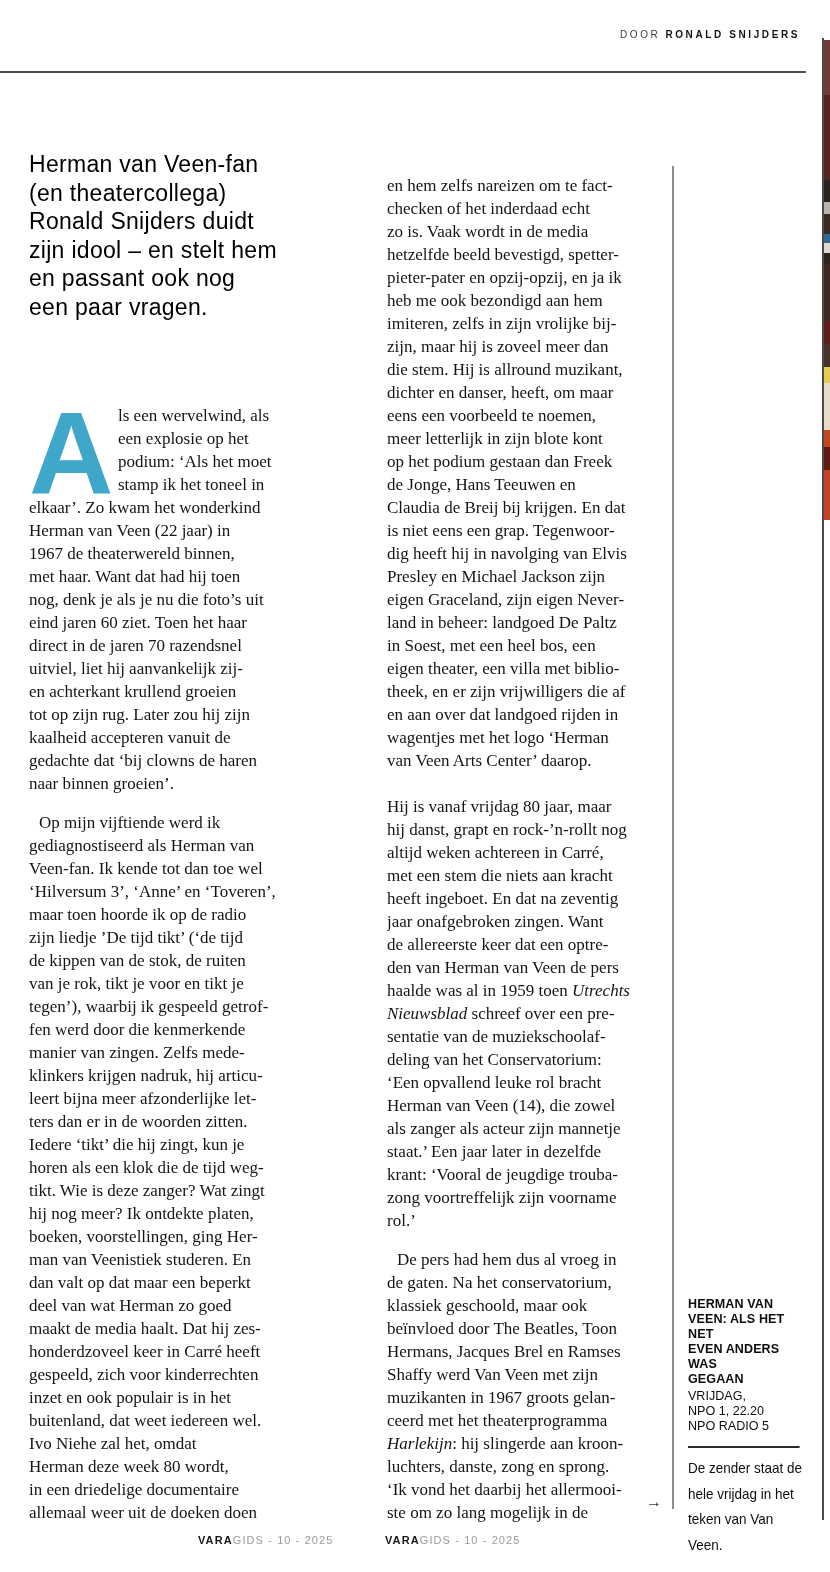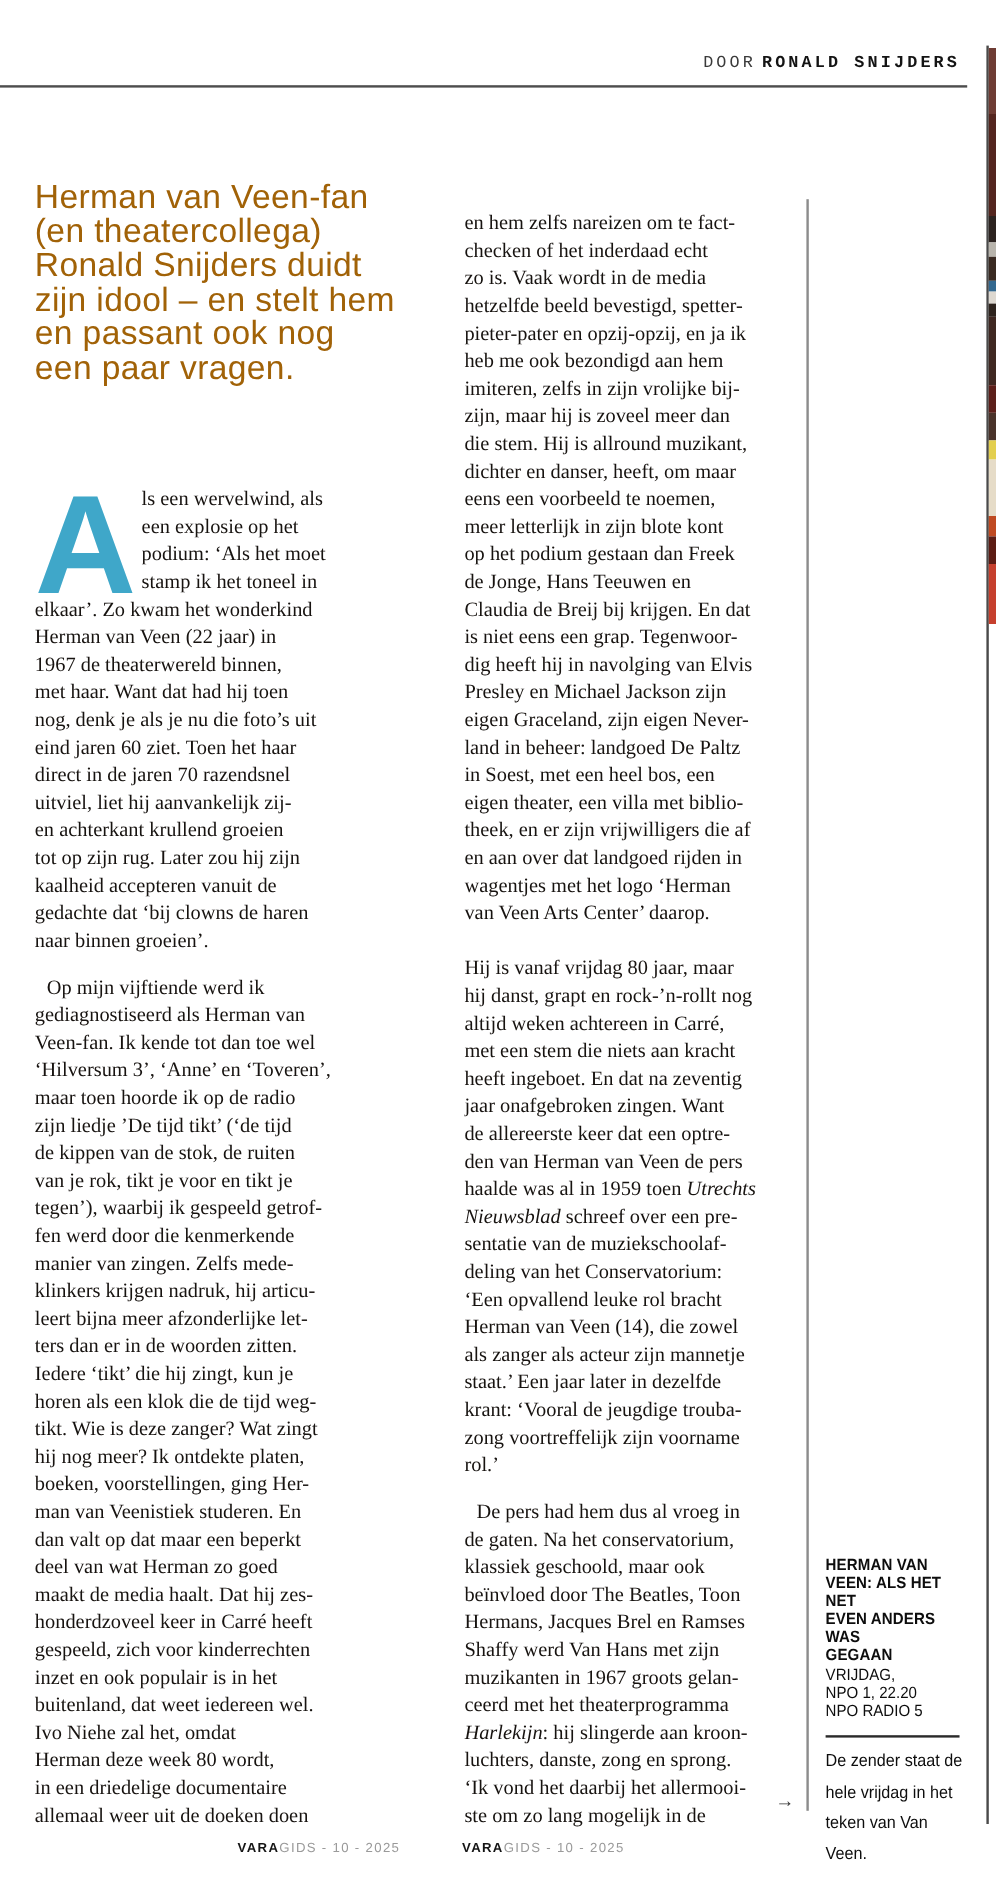--- a/index.html
+++ b/index.html
@@ -1,24 +1,24 @@
 <!DOCTYPE html>
 <html><head>
 <meta charset="utf-8">
 <style>
   * { margin:0; padding:0; box-sizing:border-box; }
   html,body { background:#fff; }
   body { width:830px; height:1572px; font-family:"Liberation Sans", sans-serif; position:relative; overflow:hidden; }
   .page { position:absolute; left:0; top:0; width:830px; height:1572px; background:#ffffff; }
 
-  .byline { position:absolute; top:45px; right:30px; font-size:14px; letter-spacing:2.6px; color:#3a3a3a; white-space:nowrap;font-family:Liberation Mono, monospace; }
+  .byline { position:absolute; top:29px; right:30px; font-size:10px; letter-spacing:2.6px; color:#3a3a3a; white-space:nowrap; }
   .byline .byline-name { font-weight:bold; color:#141414; margin-left:5px; }
   .top-rule { position:absolute; left:0; top:71px; width:806px; height:2px; background:#4d4d4d; }
 
-  .intro { position:absolute; left:29px; top:150px; width:310px; font-size:28px; line-height:28.5px; color:#a16207; letter-spacing:0.3px; }
+  .intro { position:absolute; left:29px; top:150px; width:310px; font-size:23px; line-height:28.5px; color:#000000; letter-spacing:0.3px; }
   .il { white-space:nowrap; }
 
   .col { position:absolute; font-family:"Liberation Serif","DejaVu Serif",serif; font-size:17px; color:#171310; }
   .col-left { left:29px; top:404px; width:268px; }
   .col-mid  { left:387px; top:174px; width:276px; }
   .tl { height:23px; line-height:23px; overflow:hidden; text-align:left; white-space:nowrap; }
   .tl.ind { text-indent:10px;margin-top:16px; }
   .tl.blank { }
 
   .dropcap { float:left; width:84px; height:91px; margin-right:5px; overflow:hidden;
@@ -158,21 +158,21 @@
       <div class="tl"><span>als zanger als acteur zijn mannetje</span></div>
       <div class="tl"><span>staat.’ Een jaar later in dezelfde</span></div>
       <div class="tl"><span>krant: ‘Vooral de jeugdige trouba-</span></div>
       <div class="tl"><span>zong voortreffelijk zijn voorname</span></div>
       <div class="tl"><span>rol.’</span></div>
       <div class="tl ind"><span>De pers had hem dus al vroeg in</span></div>
       <div class="tl"><span>de gaten. Na het conservatorium,</span></div>
       <div class="tl"><span>klassiek geschoold, maar ook</span></div>
       <div class="tl"><span>beïnvloed door The Beatles, Toon</span></div>
       <div class="tl"><span>Hermans, Jacques Brel en Ramses</span></div>
-      <div class="tl"><span>Shaffy werd Van Hans met zijn</span></div>
+      <div class="tl"><span>Shaffy werd Van Veen met zijn</span></div>
       <div class="tl"><span>muzikanten in 1967 groots gelan-</span></div>
       <div class="tl"><span>ceerd met het theaterprogramma</span></div>
       <div class="tl"><i>Harlekijn</i><span>: hij slingerde aan kroon-</span></div>
       <div class="tl"><span>luchters, danste, zong en sprong.</span></div>
       <div class="tl"><span>‘Ik vond het daarbij het allermooi-</span></div>
       <div class="tl"><span>ste om zo lang mogelijk in de</span></div>
     </div>
 
   <div class="divider"></div>
 

